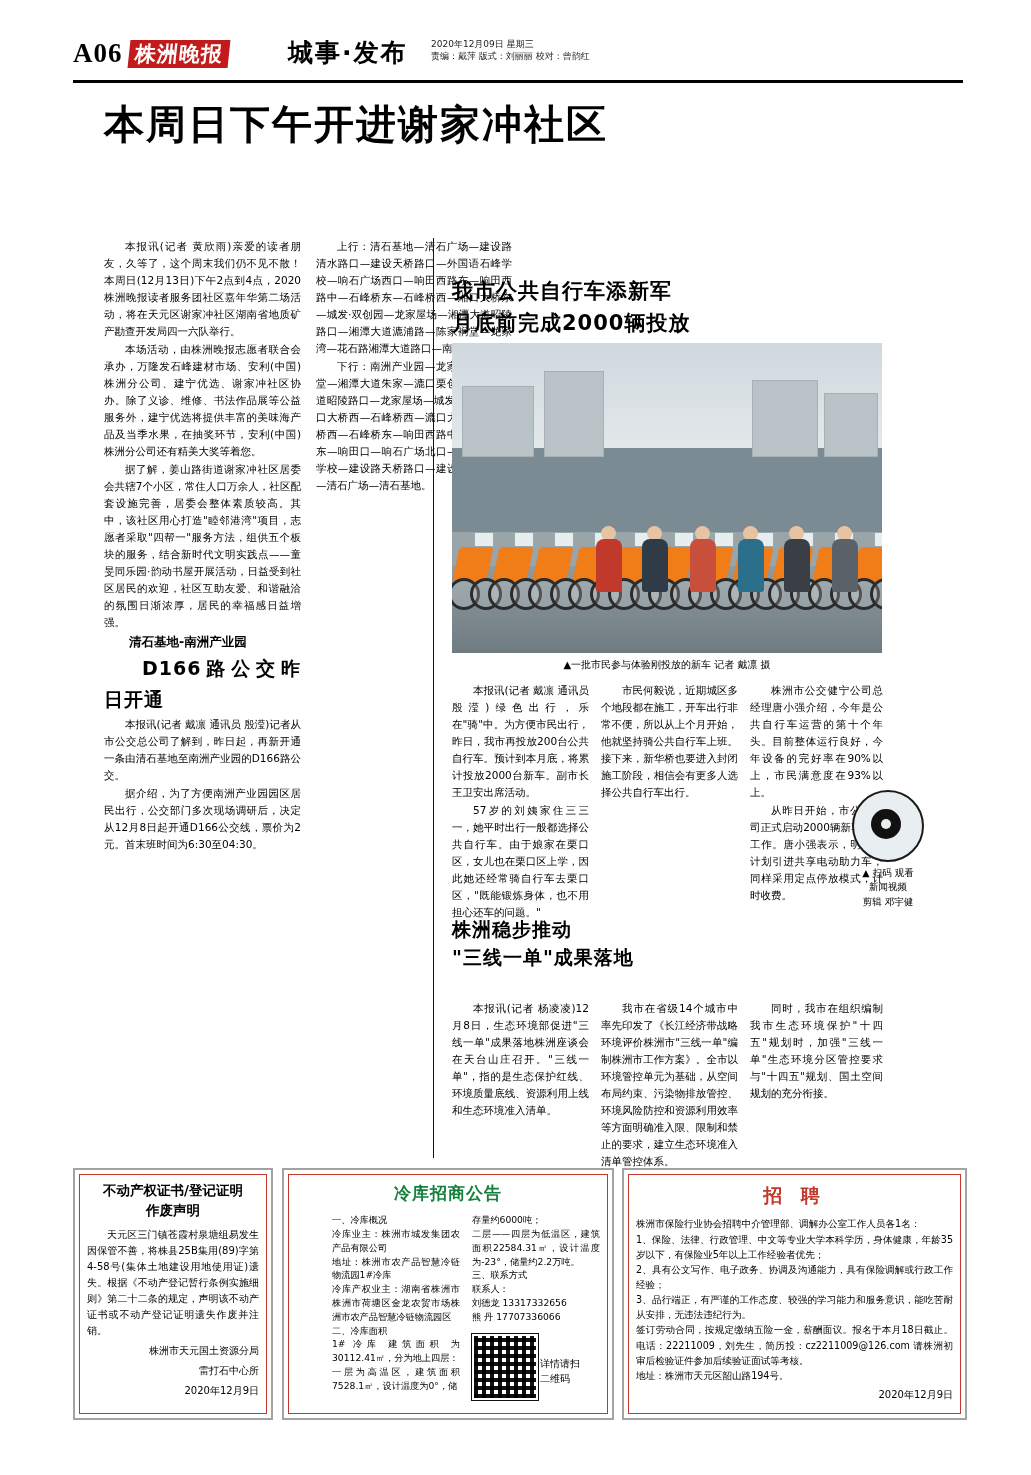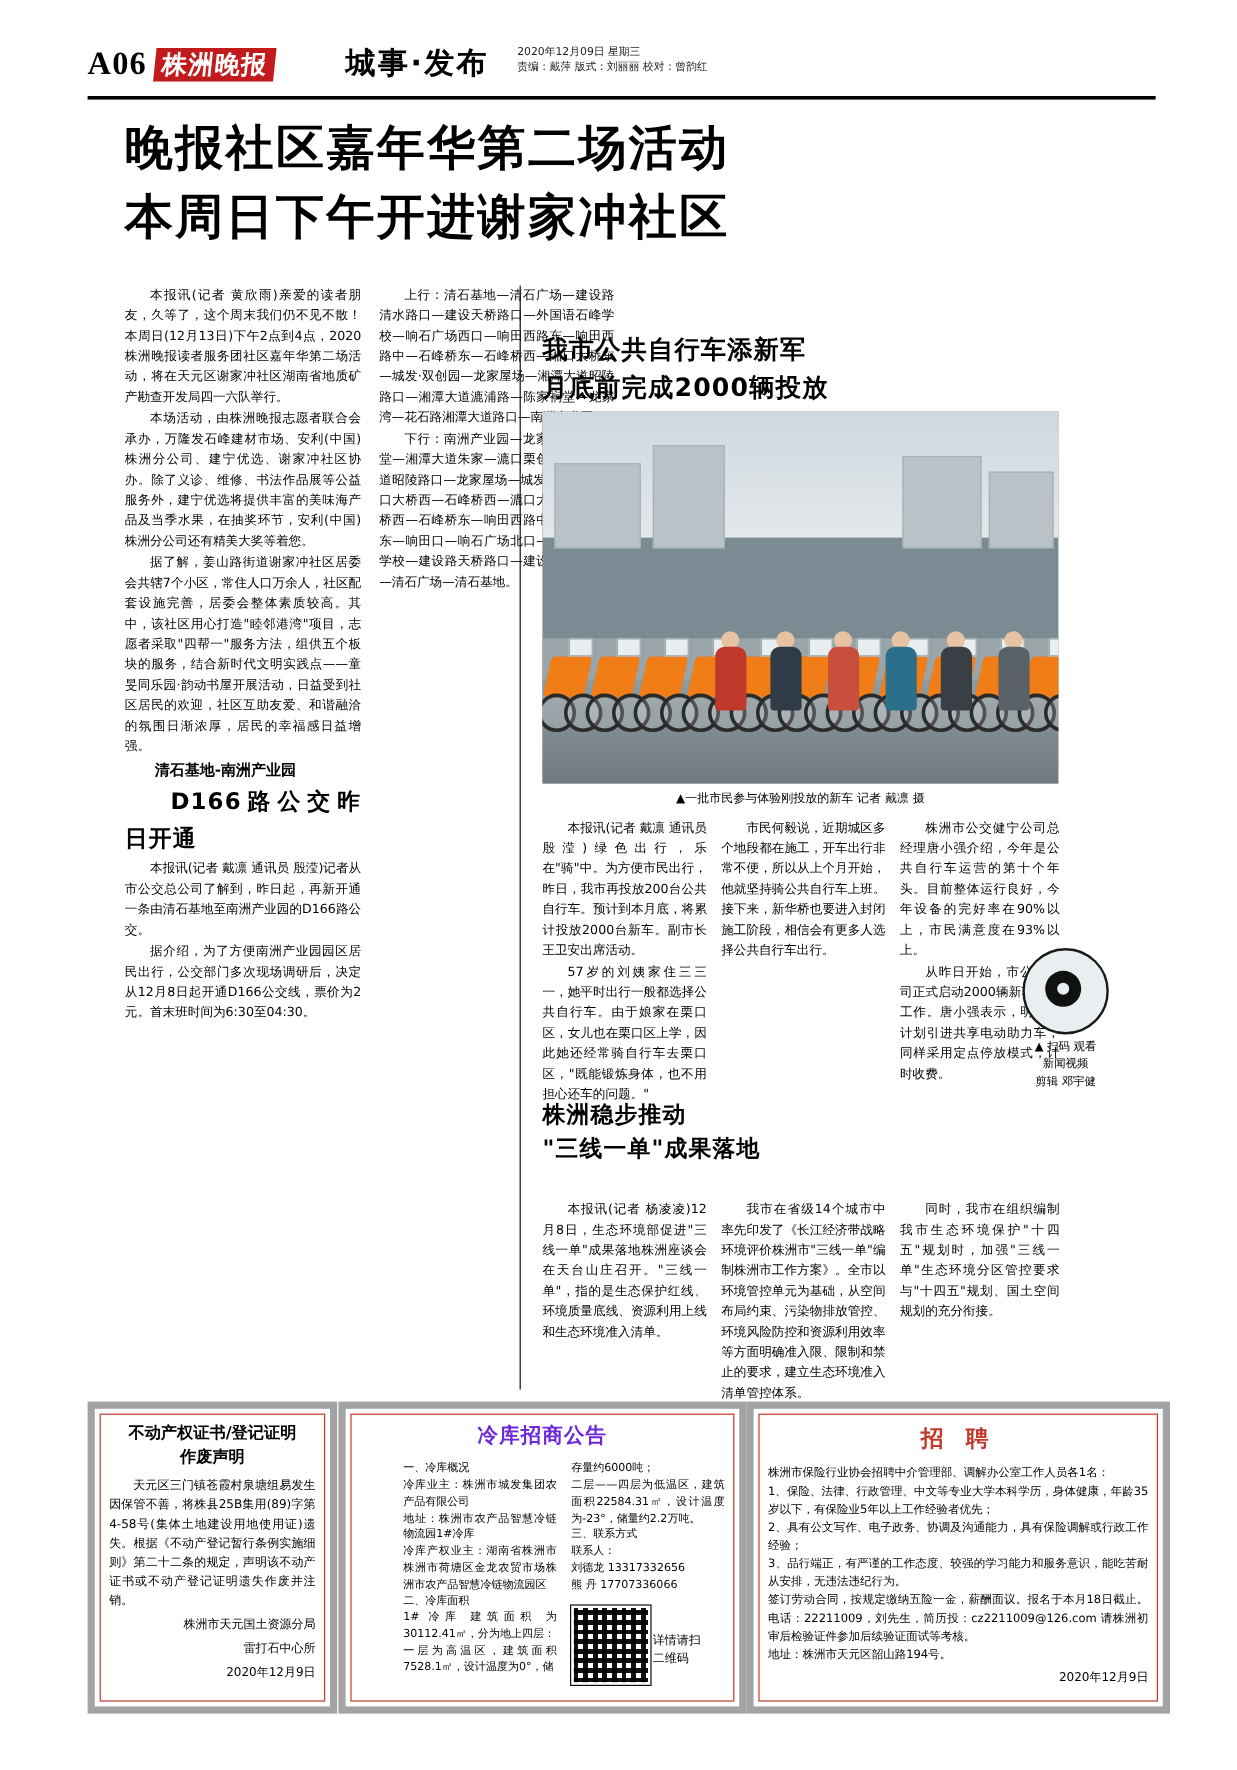--- a/index.html
+++ b/index.html
@@ -116,30 +116,30 @@
     content:"";position:absolute;left:27px;top:27px;width:10px;height:10px;
     border-radius:50%;background:#e9eff1;
   }
   .qr-cap{font-size:9.5px;line-height:1.5;margin-top:4px;}
 
   .midhead{
     position:absolute;font-size:19px;font-weight:bold;line-height:1.45;letter-spacing:1px;
   }
 
   
-  .ad{position:absolute;border:6px solid #a3a3a3;}
+  .ad{position:absolute;border:2px solid #a3a3a3;}
   .ad-inner{position:absolute;left:4px;top:4px;right:4px;bottom:4px;border:1px solid #c0392b;}
   .ad-body{position:absolute;left:12px;top:10px;right:12px;bottom:8px;
     font-size:10px;line-height:1.6;text-align:justify;}
   .ad-title{font-weight:bold;text-align:center;margin-bottom:6px;}
   .ad1{left:73px;top:1168px;width:196px;height:248px;}
   .ad2{left:282px;top:1168px;width:328px;height:248px;}
   .ad3{left:622px;top:1168px;width:341px;height:248px;}
   .ad-title-1{font-size:13.5px;line-height:1.5;}
-  .ad-title-2{font-size:17px;color:#6d28d9;letter-spacing:1px;}
+  .ad-title-2{font-size:17px;color:#15803d;letter-spacing:1px;}
   .ad-title-3{font-size:19px;color:#c0392b;letter-spacing:6px;}
   .ad-sign{text-align:right;text-indent:0;margin-top:4px;}
   .qrsq{
     position:absolute;left:176px;bottom:10px;width:62px;height:62px;
     background:
       repeating-linear-gradient(0deg,#111 0 4px,#fff 4px 8px),
       repeating-linear-gradient(90deg,#111 0 4px,transparent 4px 8px);
     background-blend-mode:multiply;border:2px solid #fff;outline:1px solid #111;
   }
   .qrsq-label{position:absolute;left:244px;bottom:24px;font-size:10px;line-height:1.5;}
@@ -154,21 +154,20 @@
     <div class="paper-logo">株洲晚报</div>
     <div class="section-name">城事·发布</div>
     <div class="issue-line">
       <div>2020年12月09日 星期三</div>
       <div>责编：戴萍  版式：刘丽丽  校对：曾韵红</div>
     </div>
   </div>
   <div class="rule-top"></div>
 
   <div class="headline">
-    <div>晚报社区嘉年华第二场活动</div>
     <div>本周日下午开进谢家冲社区</div>
   </div>
 
   <div class="col col-1">
     <p>本报讯(记者 黄欣雨)亲爱的读者朋友，久等了，这个周末我们仍不见不散！本周日(12月13日)下午2点到4点，2020株洲晚报读者服务团社区嘉年华第二场活动，将在天元区谢家冲社区湖南省地质矿产勘查开发局四一六队举行。</p>
     <p>本场活动，由株洲晚报志愿者联合会承办，万隆发石峰建材市场、安利(中国)株洲分公司、建宁优选、谢家冲社区协办。除了义诊、维修、书法作品展等公益服务外，建宁优选将提供丰富的美味海产品及当季水果，在抽奖环节，安利(中国)株洲分公司还有精美大奖等着您。</p>
     <p>据了解，姜山路街道谢家冲社区居委会共辖7个小区，常住人口万余人，社区配套设施完善，居委会整体素质较高。其中，该社区用心打造"睦邻港湾"项目，志愿者采取"四帮一"服务方法，组供五个板块的服务，结合新时代文明实践点——童旻同乐园·韵动书屋开展活动，日益受到社区居民的欢迎，社区互助友爱、和谐融洽的氛围日渐浓厚，居民的幸福感日益增强。</p>
 
     <p class="sub-kicker">清石基地-南洲产业园</p>
     <p class="sub-head">D166路公交昨日开通</p>

